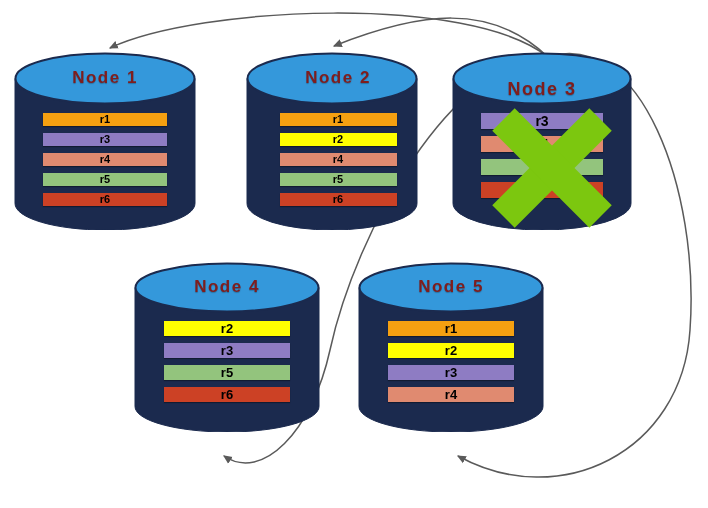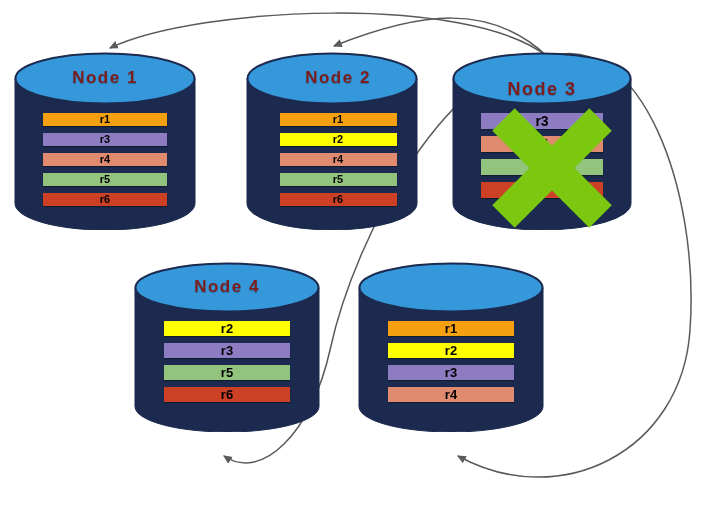--- a/index.html
+++ b/index.html
@@ -150,20 +150,21 @@
           <div class="rec" style="width: 126px; height: 15px; background: rgb(142, 124, 195); font-size: 13px; margin-bottom: 7px;">r3</div>
           <div class="rec" style="width: 126px; height: 15px; background: rgb(147, 196, 125); font-size: 13px; margin-bottom: 7px;">r5</div>
           <div class="rec" style="width: 126px; height: 15px; background: rgb(204, 65, 37); font-size: 13px;">r6</div>
         </div>
       </div>
       <div class="node" style="left: 358px; top: 262px; width: 186px; height: 170px;">
         <svg class="node-svg" width="186" height="170" viewBox="0 0 186 170">
           <path d="M 1 25.5 L 1 144.5 A 92 25.5 0 0 0 185 144.5 L 185 25.5 Z" fill="#1B2A4E" stroke="#1B2A4E" stroke-width="1"></path>
           <ellipse cx="93" cy="25.5" rx="91.5" ry="24" fill="#3498DB" stroke="#1B2A4E" stroke-width="2"></ellipse>
         </svg>
+        <div class="node-title" style="top: 14.5px; font-size: 17px;">Node  5</div>
         <div class="rec-list" style="top: 59px;">
           <div class="rec" style="width: 126px; height: 15px; background: rgb(245, 160, 17); font-size: 13px; margin-bottom: 7px;">r1</div>
           <div class="rec" style="width: 126px; height: 15px; background: rgb(255, 255, 0); font-size: 13px; margin-bottom: 7px;">r2</div>
           <div class="rec" style="width: 126px; height: 15px; background: rgb(142, 124, 195); font-size: 13px; margin-bottom: 7px;">r3</div>
           <div class="rec" style="width: 126px; height: 15px; background: rgb(224, 138, 112); font-size: 13px;">r4</div>
         </div>
       </div>
     </div>
 
 </div>

